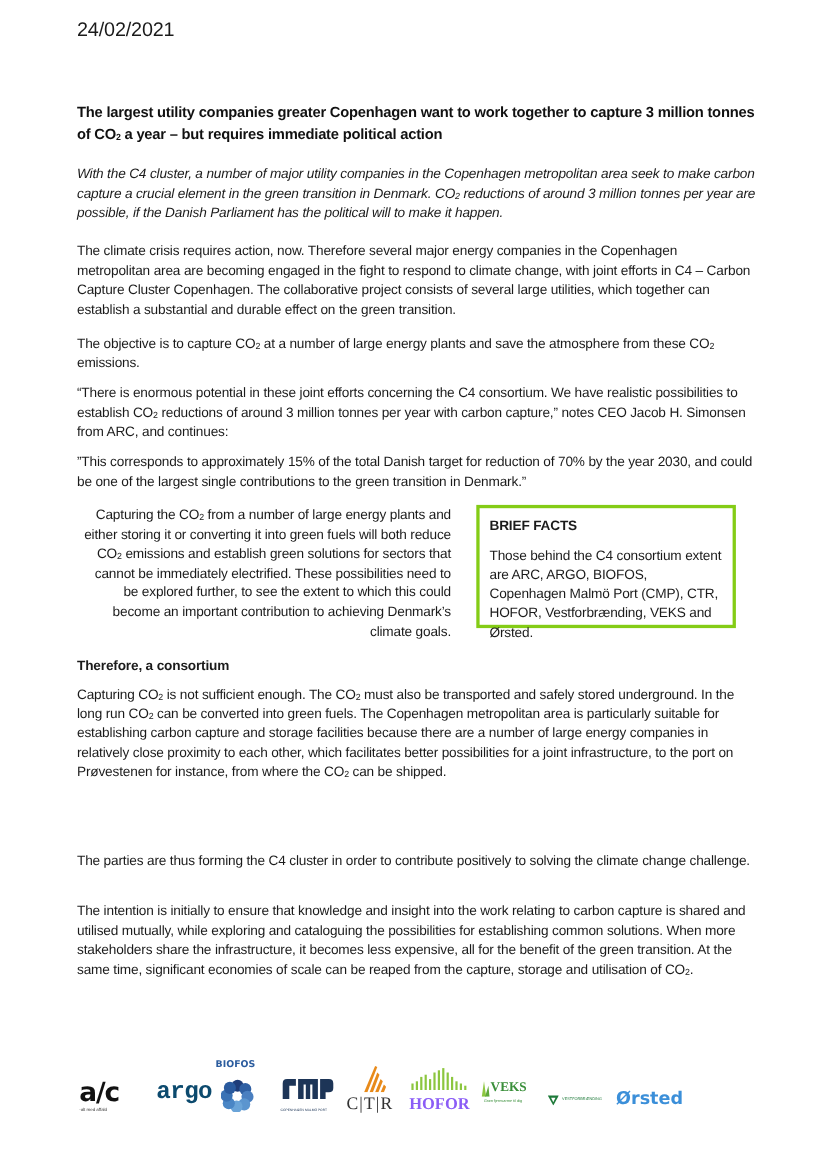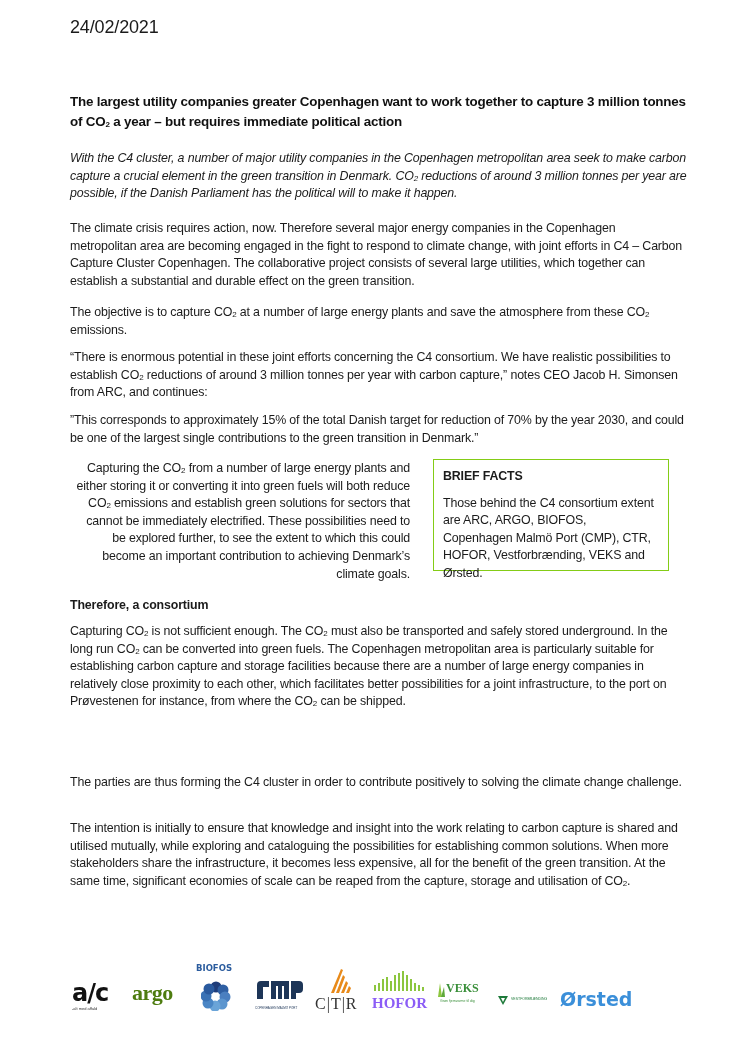--- a/index.html
+++ b/index.html
@@ -15,21 +15,21 @@
   #p1 { left: 70px; top: 220px; width: 615px; }
   #p2 { left: 70px; top: 304px; width: 615px; }
   #p3 { left: 70px; top: 349px; width: 615px; }
   #p4 { left: 70px; top: 412px; width: 620px; }
   #p5 { left: 70px; top: 460px; width: 340px; text-align: right; }
   #subhead { left: 70px; top: 597px; font-weight: bold; }
   #p6 { left: 70px; top: 623px; width: 620px; }
   #p7 { left: 70px; top: 727px; width: 620px; }
   #p8 { left: 70px; top: 774px; width: 620px; }
   #p9 { left: 70px; top: 820px; width: 620px; }
-  #factbox { left: 433px; top: 459px; width: 236px; height: 112px; border: 1px solid #84cc16; box-sizing: border-box; padding: 8px 9px; }
+  #factbox { left: 433px; top: 459px; width: 236px; height: 112px; border: 3px solid #84cc16; box-sizing: border-box; padding: 8px 9px; }
   #factbox .ft { font-weight: bold; margin-bottom: 9px; }
   sub { font-size: 8px; vertical-align: -1px; line-height: 0; }
   .logos { position: absolute; left: 0; top: 955px; width: 746px; height: 70px; }
   .logo { position: absolute; }
 </style>
 </head>
 <body>
 
 <div class="page">
   <div id="date" class="abs txt">24/02/2021</div>
@@ -54,21 +54,21 @@
   <div id="p8" class="abs txt">The parties are thus forming the C4 cluster in order to contribute positively to solving the climate change challenge.</div>
   <div id="p9" class="abs txt">The intention is initially to ensure that knowledge and insight into the work relating to carbon capture is shared and utilised mutually, while exploring and cataloguing the possibilities for establishing common solutions. When more stakeholders share the infrastructure, it becomes less expensive, all for the benefit of the green transition. At the same time, significant economies of scale can be reaped from the capture, storage and utilisation of CO<sub>2</sub>.</div>
 
   <div class="logos">
 
     <div class="logo" style="left:72px; top:26px; width:56px; height:34px;">
       <div style="font-family:'DejaVu Sans',sans-serif; font-weight:bold; font-size:24px; line-height:24px; letter-spacing:-1px; color:#111;">a/c</div>
       <div style="font-size:4px; color:#333; margin-top:1px;">-alt med affald</div>
     </div>
 
-    <div class="logo" style="left:132px; top:26px; font-family:Liberation Serif, serif; font-weight:bold; font-size:22px; line-height:24px; color:#4d7c0f; letter-spacing:-0.5px;">argo</div>
+    <div class="logo" style="left:142px; top:26px; font-family:Liberation Mono, monospace; font-weight:bold; font-size:22px; line-height:24px; color:#0c4a6e; letter-spacing:-0.5px;">argo</div>
 
     <div class="logo" style="left:196px; top:8px; width:36px; height:50px;">
       <div style="font-family:'DejaVu Sans',sans-serif; font-weight:bold; font-size:8.5px; color:#2b5c9e; text-align:center;">BIOFOS</div>
       <svg width="30" height="30" viewBox="0 0 30 30" style="position:absolute; left:5px; top:18px;">
         <circle cx="15" cy="6" r="5.5" fill="#1f3d7a"></circle>
         <circle cx="22" cy="9" r="5.5" fill="#2f5fa3"></circle>
         <circle cx="24" cy="16" r="5.5" fill="#4a7fc0"></circle>
         <circle cx="21" cy="23" r="5.5" fill="#5b95cf"></circle>
         <circle cx="14" cy="25" r="5.5" fill="#6aa4d8"></circle>
         <circle cx="7" cy="22" r="5.5" fill="#4a86c5"></circle>
@@ -126,15 +126,15 @@
     </div>
 
     <div class="logo" style="left:498px; top:40px; width:54px; height:14px;">
       <svg width="10" height="10" viewBox="0 0 10 10" style="position:absolute; left:0; top:0;">
         <path d="M0 1 L10 1 L5 10 Z" fill="#1e7a3a"></path>
         <path d="M3 3 L7 3 L5 7 Z" fill="#ffffff"></path>
       </svg>
       <div style="position:absolute; left:13px; top:2px; font-size:3.5px; color:#1e7a3a; white-space:nowrap;">VESTFORBRÆNDING</div>
     </div>
 
-    <div class="logo" style="left:560px; top:35px; font-family:'DejaVu Sans',sans-serif; font-weight:bold; font-size:19px; line-height:18px; color:#3b8fd9;">Ørsted</div>
+    <div class="logo" style="left:560px; top:35px; font-family:'DejaVu Sans',sans-serif; font-weight:bold; font-size:16px; line-height:18px; color:#3b8fd9;">Ørsted</div>
   </div>
 </div>
 
 </body></html>

